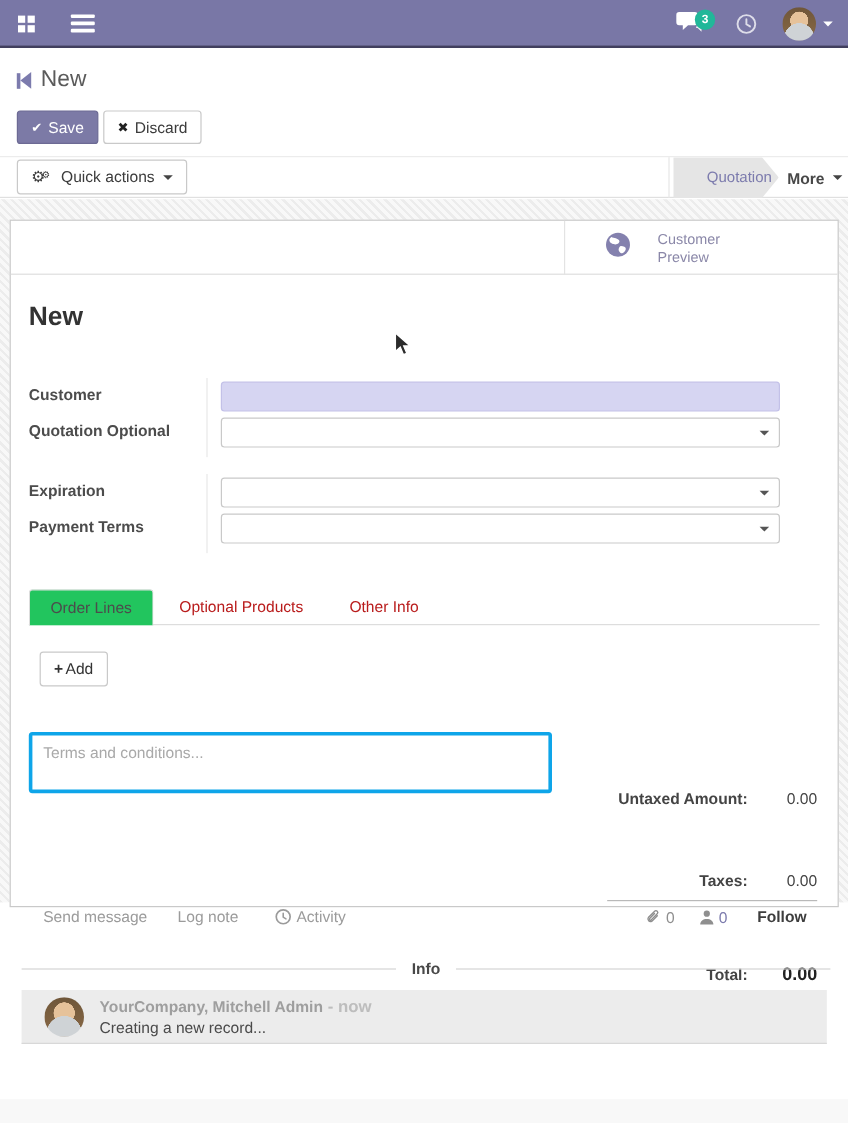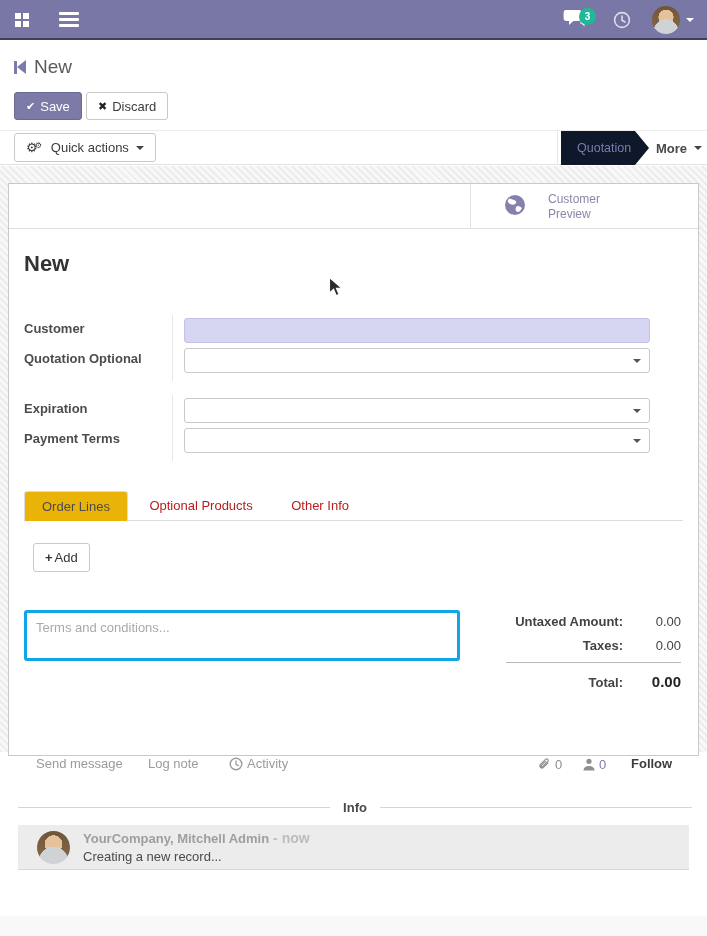--- a/index.html
+++ b/index.html
@@ -53,22 +53,22 @@
   .btn-quick { position:absolute; left:14px; top:2px; height:29px; background:#fff;
                border:1px solid #c9c9c9; color:#3c3c3c; }
   .cogs { position:relative; margin-right:6px; color:#3c3c3c; }
   .cog1 { font-size:13px; }
   .cog2 { font-size:8px; position:relative; left:-3px; top:-4px; }
   .caret-d { display:inline-block; width:0; height:0; margin-left:7px;
              border-left:4px solid transparent; border-right:4px solid transparent;
              border-top:4px solid #444; }
   .status-sep { position:absolute; left:557px; top:0; width:1px; height:34px; background:#e7e7e7; }
   .stage-arrow { position:absolute; left:561px; top:0; width:88px; height:34px;
-                 background:#0f172a; display:flex; align-items:center; cursor:pointer;
-                 padding-left:16px;
+                 background:#e5e5e5; display:flex; align-items:center; cursor:pointer;
+                 padding-left:28px;
                  clip-path:polygon(0 0, calc(100% - 14px) 0, 100% 50%, calc(100% - 14px) 100%, 0 100%); }
   .stage-arrow span { color:#7c7bad; font-size:12.5px; }
   .more-btn { position:absolute; left:656px; top:0; height:34px; display:flex;
               align-items:center; cursor:pointer; color:#484848; font-weight:bold; font-size:13px; }
 
   
   .hatch { position:absolute; left:0; top:166px; width:707px; height:586px;
            background:repeating-linear-gradient(45deg, #ececec 0 2px, #f8f8f8 2px 5px); }
   .sheet { position:absolute; left:8px; top:183px; width:691px; height:573px;
            background:#fff; border:1px solid #c9c9c9; }
@@ -91,37 +91,37 @@
   .fld-focus { background:#d6d5f2; border:1px solid #c3c1e8; }
   .fld-select { background:#fff; border:1px solid #c9c9c9; }
   .fld .dd { position:absolute; right:8px; top:10px; width:0; height:0;
              border-left:4px solid transparent; border-right:4px solid transparent;
              border-top:4px solid #555; cursor:pointer; }
 
   .tabs { position:absolute; left:15px; top:306px; width:659px; height:31px;
           border-bottom:1px solid #ddd; }
   .tab { display:inline-block; height:31px; line-height:30px; padding:0 17px;
          font-size:13px; cursor:pointer; }
-  .tab-active { background:#eab308; border:1px solid #ddd; border-bottom:1px solid #fff;
+  .tab-active { background:#22c55e; border:1px solid #ddd; border-bottom:1px solid #fff;
                 border-radius:3px 3px 0 0; color:#4c4c4c; position:relative; top:1px; }
   .tab-inactive { color:#b91c1c; }
 
   .btn-add { position:absolute; left:24px; top:359px; height:29px; background:#fff;
              border:1px solid #c9c9c9; color:#333; }
   .btn-add .glyph { font-weight:bold; margin-right:2px; font-size:13px; }
 
   .notes { position:absolute; left:15px; top:426px; width:436px; height:51px; }
   .notes textarea { width:100%; height:100%; border:3px solid #0ea5e9; border-radius:3px;
                     resize:none; font:13px "Liberation Sans", sans-serif; padding:7px 9px;
                     color:#333; outline:none; }
   .notes textarea::placeholder { color:#a9a9a9; }
 
   .totals { position:absolute; right:17px; top:430px; width:240px; }
   .t-row { display:flex; justify-content:flex-end; align-items:baseline; margin-bottom:9px; }
-  .t-label { font-size:13px; font-weight:bold; color:#444; }
+  .t-label { font-size:13px; font-weight:bold; color:#444;margin-top:44px; }
   .t-val { width:58px; text-align:right; font-size:13px; color:#444; }
   .t-sep { height:1px; background:#b9b9b9; margin:2px 0 10px 0; width:175px; margin-left:65px; }
   .t-total .t-val { font-size:15px; font-weight:bold; color:#222; }
 
   .cursor { position:absolute; left:328px; top:276px; z-index:50; pointer-events:none; }
 
   
   .chatter-btns { position:absolute; left:0; top:756px; width:707px; height:22px; }
   .ch-link { position:absolute; top:0; font-size:13px; color:#9b9b9b; cursor:pointer; }
   .ch-send { left:36px; } .ch-log { left:148px; }

